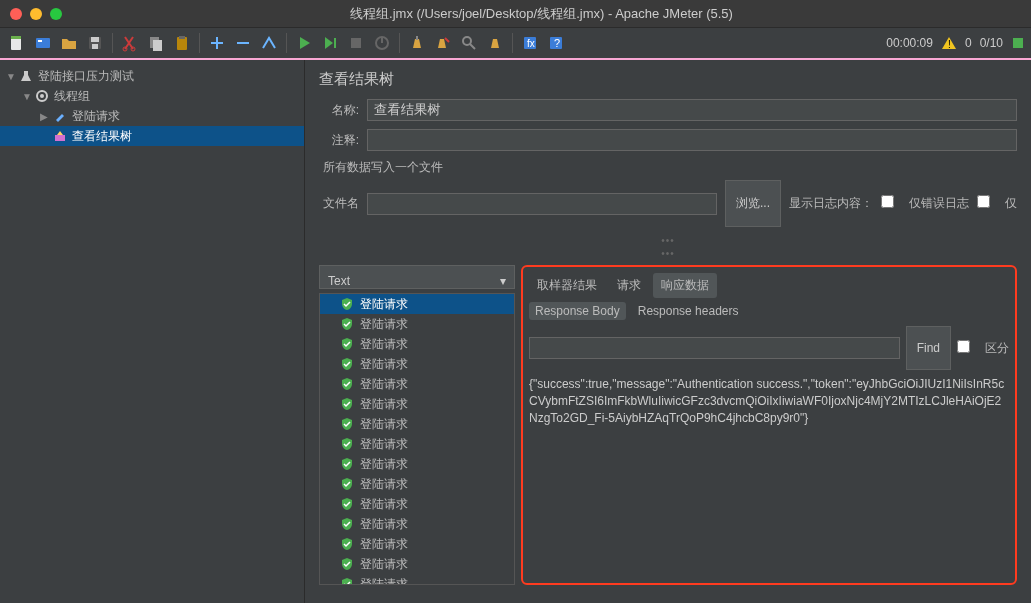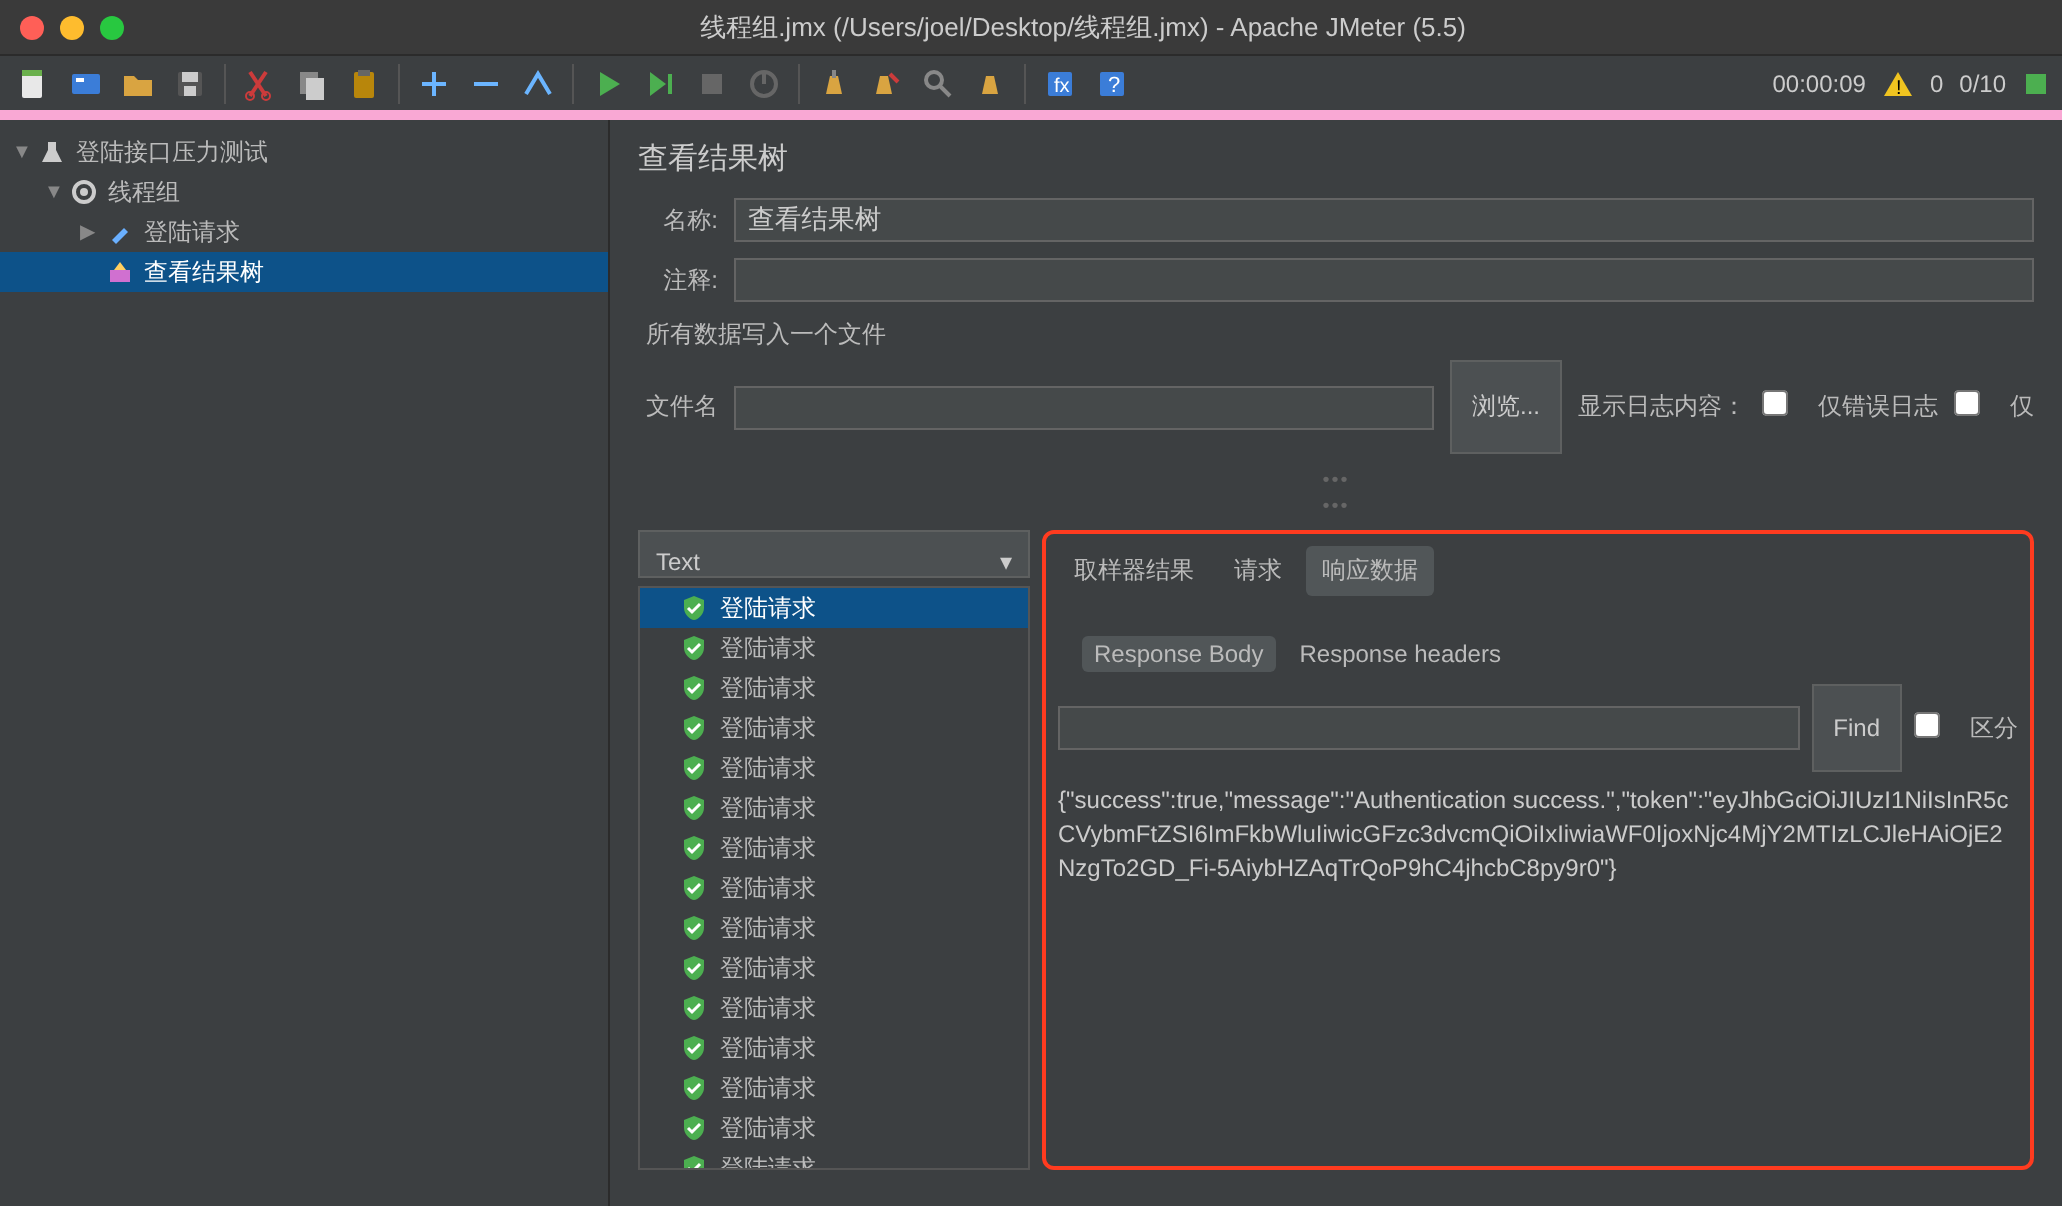--- a/index.html
+++ b/index.html
@@ -6,21 +6,21 @@
 body { font-family: Arial, sans-serif; font-size: 12px; background: #3c3f41; color: #bbb; width: 1031px; height: 603px; overflow: hidden; }
 
 .titlebar { height: 28px; background: #3a3a3a; display: flex; align-items: center; padding: 0 10px; border-bottom: 1px solid #2b2b2b; }
 .traffic-lights { display: flex; gap: 8px; }
 .tl { width: 12px; height: 12px; border-radius: 50%; }
 .tl-red { background: #ff5f57; }
 .tl-yellow { background: #febc2e; }
 .tl-green { background: #28c840; }
 .title-text { flex: 1; text-align: center; color: #ccc; font-size: 13px; }
 
-.toolbar { height: 32px; background: #3c3f41; display: flex; align-items: center; padding: 0 6px; gap: 4px; border-bottom: 5px solid #f9a8d4; }
+.toolbar { height: 32px; background: #3c3f41; display: flex; align-items: center; padding: 0 6px; gap: 4px; border-bottom: 2px solid #f9a8d4; }
 .tb-sep { width: 1px; height: 20px; background: #555; margin: 0 2px; }
 .tb-btn { width: 22px; height: 22px; display: flex; align-items: center; justify-content: center; cursor: pointer; }
 .toolbar-right { margin-left: auto; display: flex; align-items: center; gap: 8px; color: #ccc; }
 
 .main { display: flex; height: 543px; }
 .sidebar { width: 305px; background: #3c3f41; border-right: 1px solid #2b2b2b; padding-top: 6px; }
 .tree-item { display: flex; align-items: center; height: 20px; padding-left: 8px; cursor: pointer; }
 .tree-item.selected { background: #0d5289; color: #fff; }
 .tree-toggle { width: 12px; color: #888; font-size: 10px; }
 .tree-icon { width: 16px; height: 16px; margin-right: 4px; display: flex; align-items: center; justify-content: center; }
@@ -43,24 +43,24 @@
 
 .results-split { display: flex; gap: 6px; margin-top: 6px; height: 320px; }
 .results-left { width: 196px; display: flex; flex-direction: column; }
 .dropdown { height: 24px; background: #4c5052; border: 1px solid #5e6060; color: #ccc; padding: 0 8px; display: flex; align-items: flex-end; justify-content: space-between; cursor: pointer; }
 .result-list { flex: 1; overflow-y: auto; background: #3c3f41; border: 1px solid #555; margin-top: 4px; }
 .result-item { display: flex; align-items: center; height: 20px; padding-left: 20px; gap: 6px; cursor: pointer; }
 .result-item.sel { background: #0d5289; color: #fff; }
 .shield-icon { width: 14px; height: 14px; }
 
 .results-right { flex: 1; border: 2px solid #ff3b1f; border-radius: 6px; padding: 6px; display: flex; flex-direction: column; overflow: hidden; }
-.tabs { display: flex; gap: 4px; margin-bottom: 20px; }
+.tabs { display: flex; gap: 4px; margin-bottom: 4px; }
 .tab { padding: 4px 8px; color: #bbb; cursor: pointer; }
 .tab.active { background: #515658; border-radius: 3px; }
-.subtabs { display: flex; gap: 6px; margin-bottom: 6px; margin-left: 12px; }
+.subtabs { display: flex; gap: 6px; margin-bottom: 6px; }
 .subtab { padding: 2px 6px; color: #bbb; cursor: pointer; font-size: 12px; }
 .subtab.active { background: #515658; border-radius: 3px; }
 .find-row { display: flex; gap: 6px; margin-bottom: 6px; align-items: center; }
 .find-row .form-input { flex: 1; }
 .response-body { flex: 1; color: #ccc; font-size: 12px; line-height: 1.4; word-break: break-all; overflow: hidden; }
 
 
 svg { display: block; }
 </style>
 </head>

